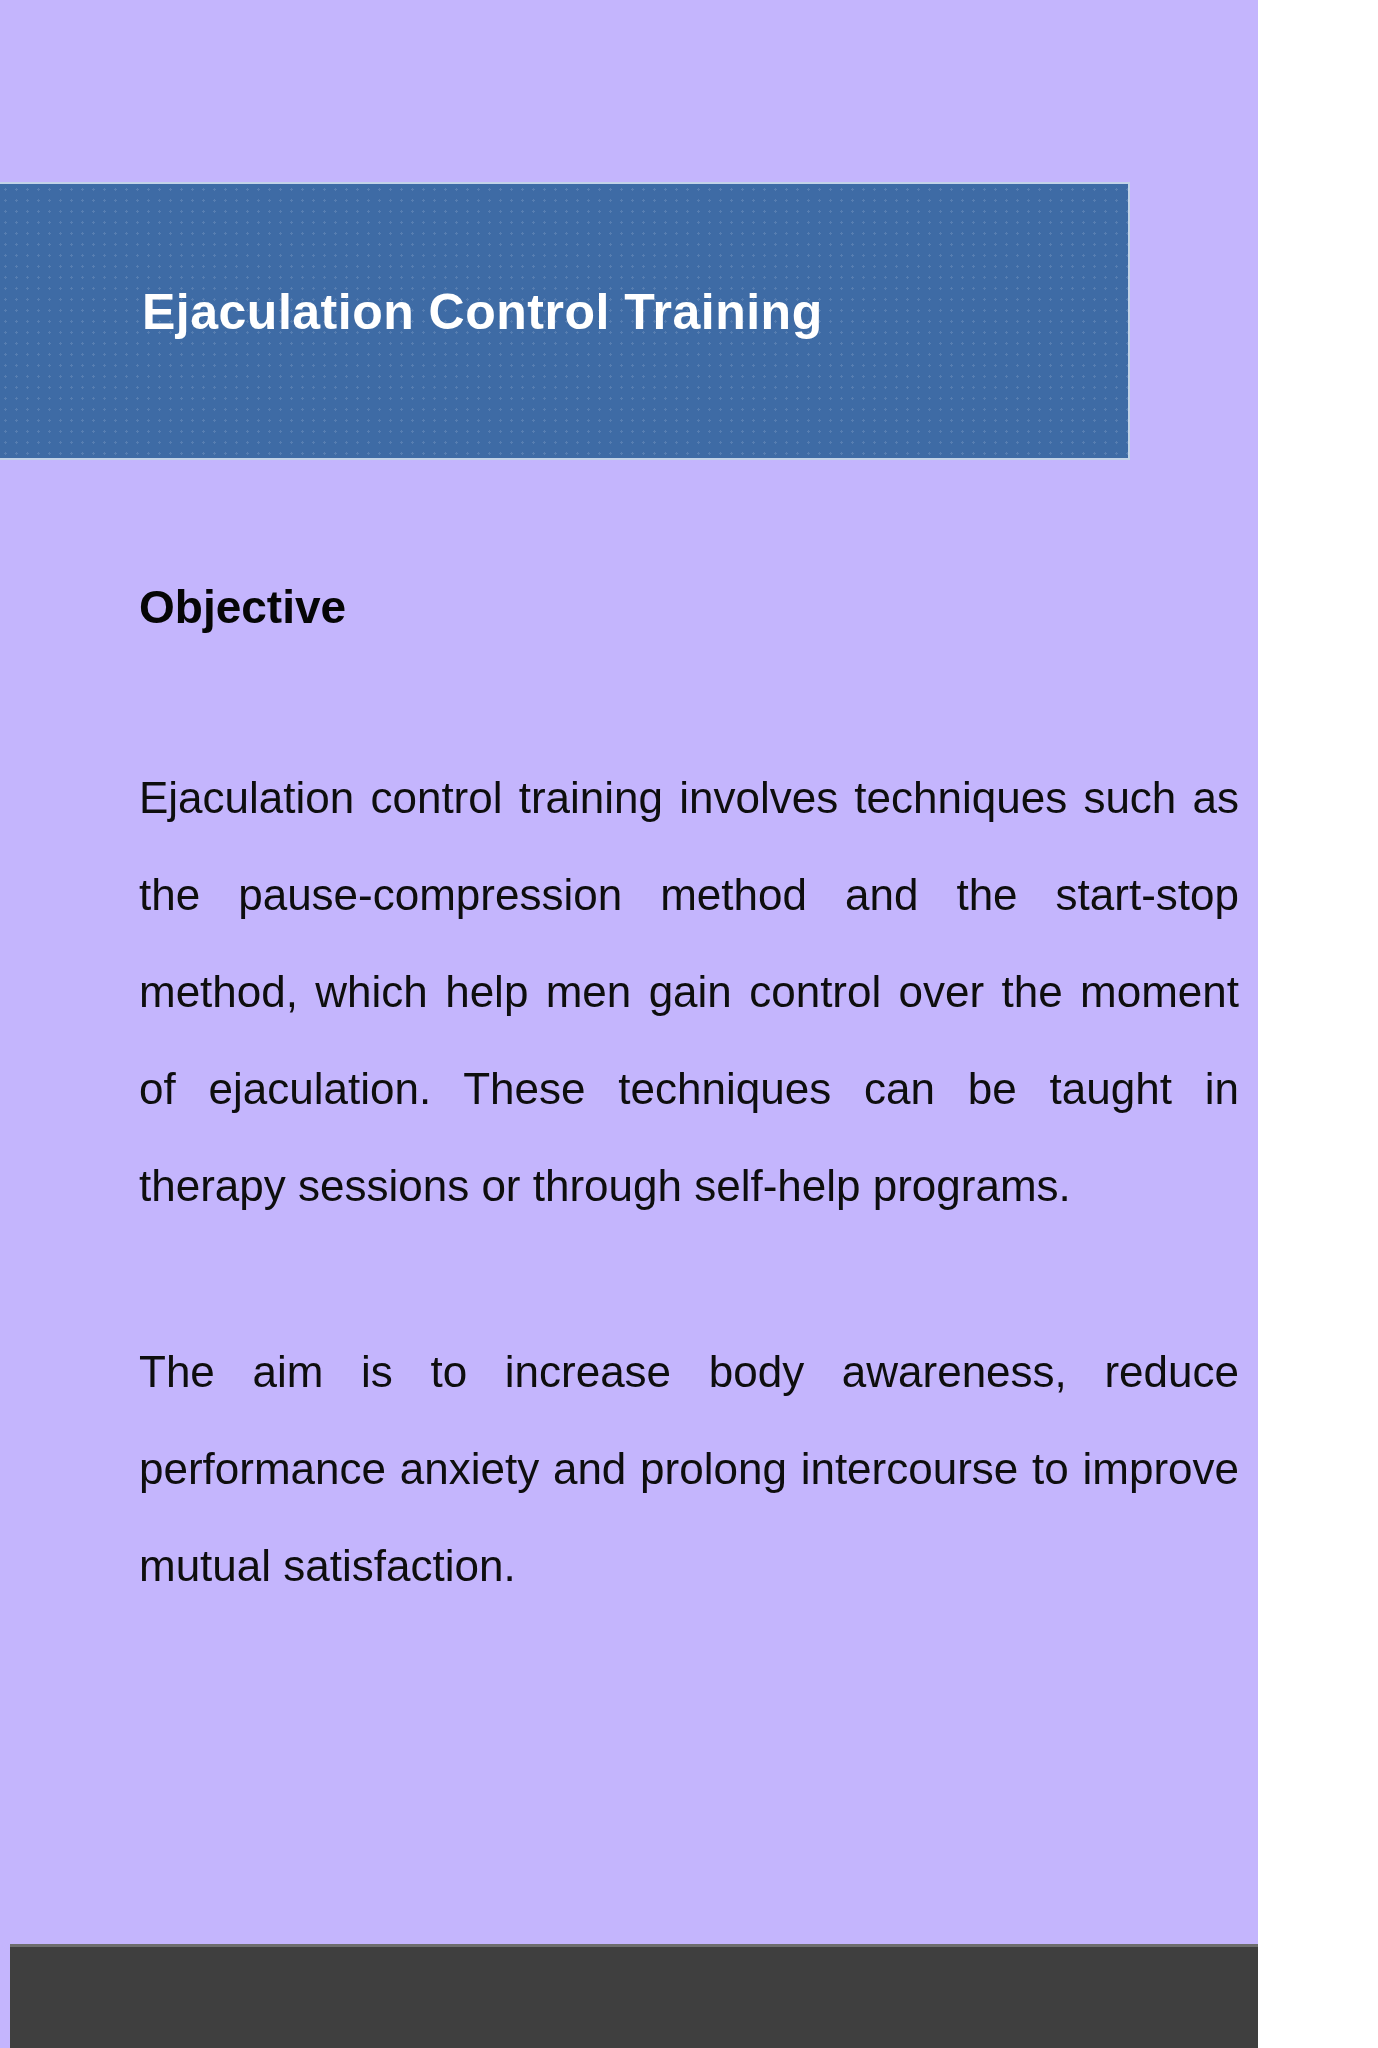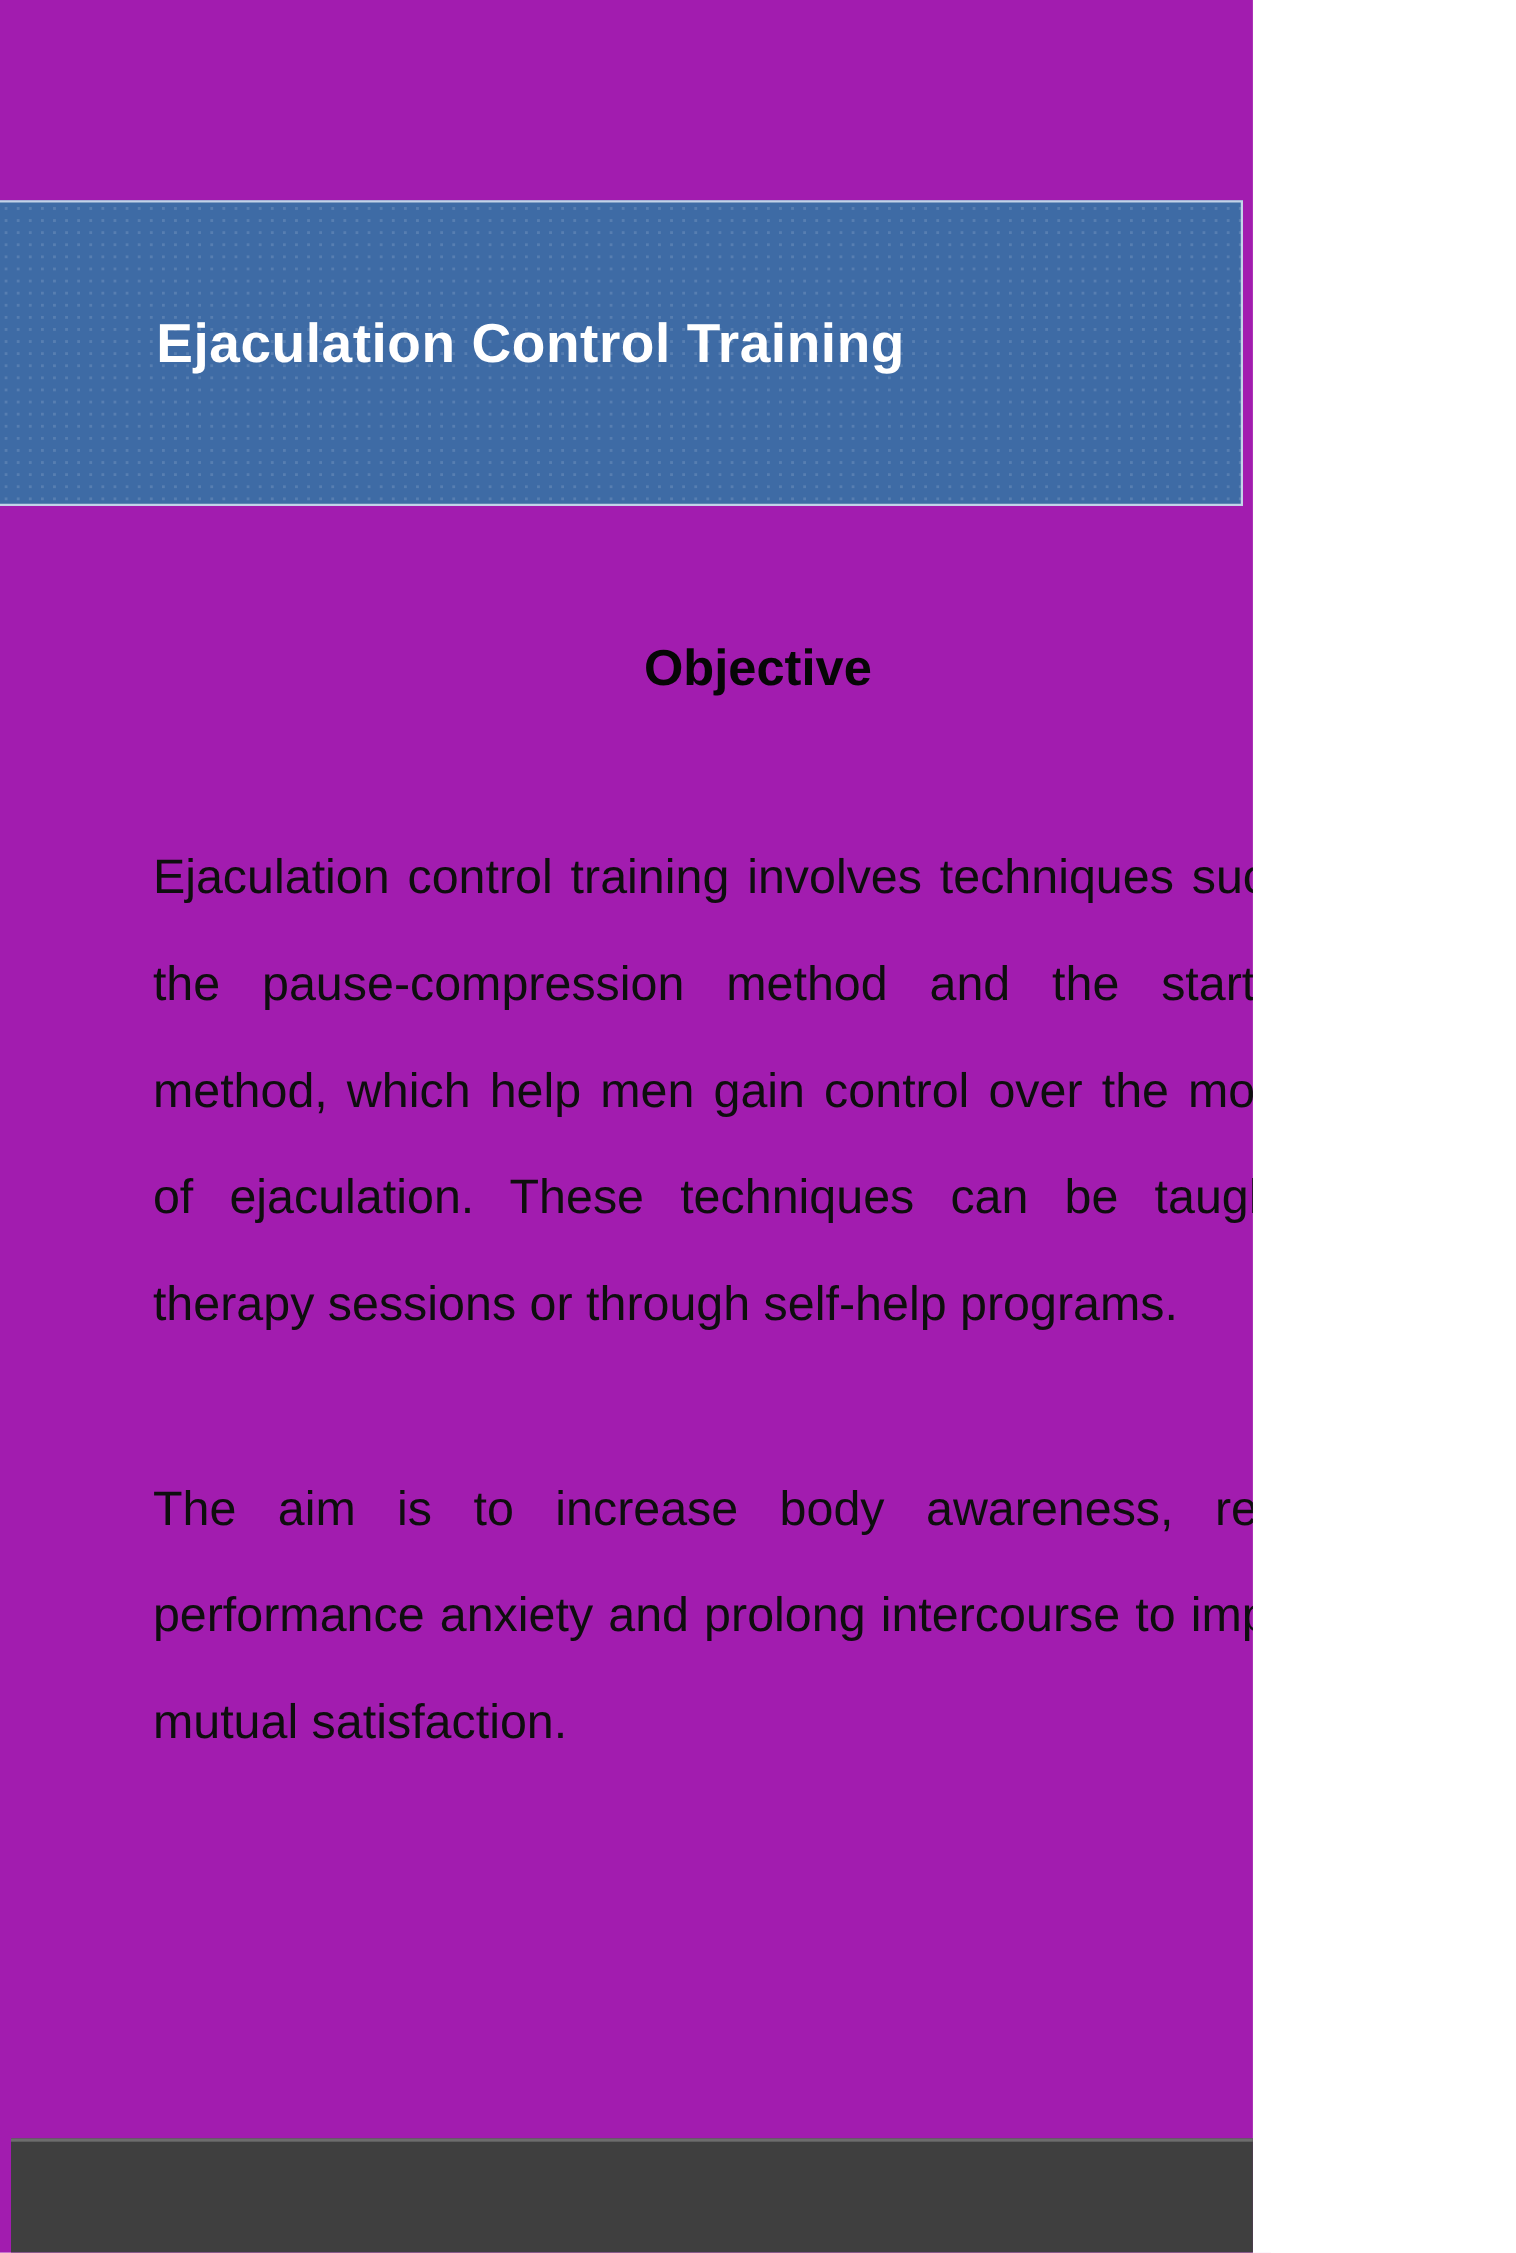--- a/index.html
+++ b/index.html
@@ -1,20 +1,20 @@
 <!DOCTYPE html>
 <html><head>
 <meta charset="utf-8">
 <style>
   html, body { margin: 0; padding: 0; background: #ffffff; }
   .page {
     position: relative;
-    width: 1139px;
+    width: 1258px;
     height: 2048px;
-    background: #a21caf;
+    background: #c4b5fd;
     overflow: hidden;
     font-family: "Liberation Sans", "DejaVu Sans", sans-serif;
     color: #0e0e0e;
   }
 
   
   .banner {
     position: absolute;
     left: 0;
     top: 182px;
@@ -41,21 +41,20 @@
     letter-spacing: 0.5px;
   }
 
   
   .section-heading {
     position: absolute;
     left: 139px;
     top: 584px;
     width: 1100px;
     margin: 0;
-    text-align: center;
     font-size: 46px;
     line-height: 1;
     font-weight: bold;
     color: #060606;
   }
 
   
   .body-paragraph {
     position: absolute;
     left: 139px;

